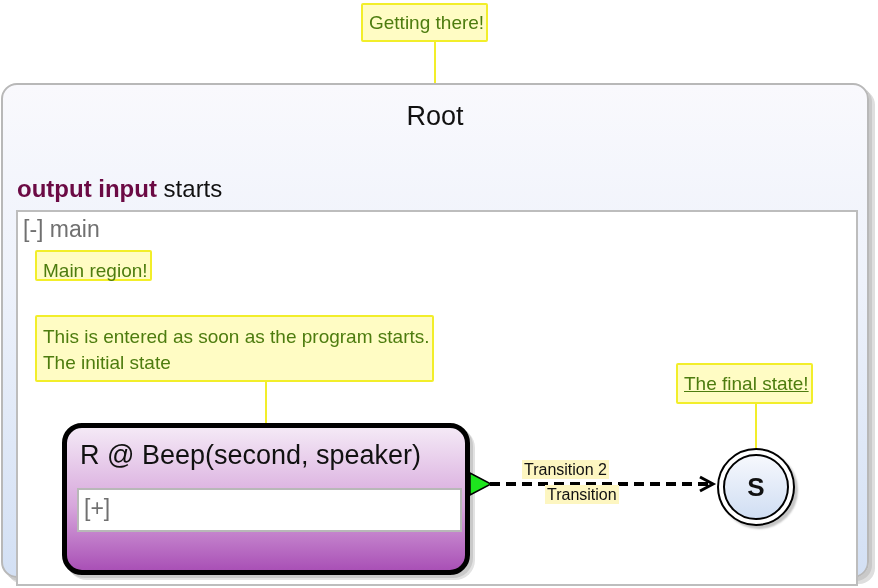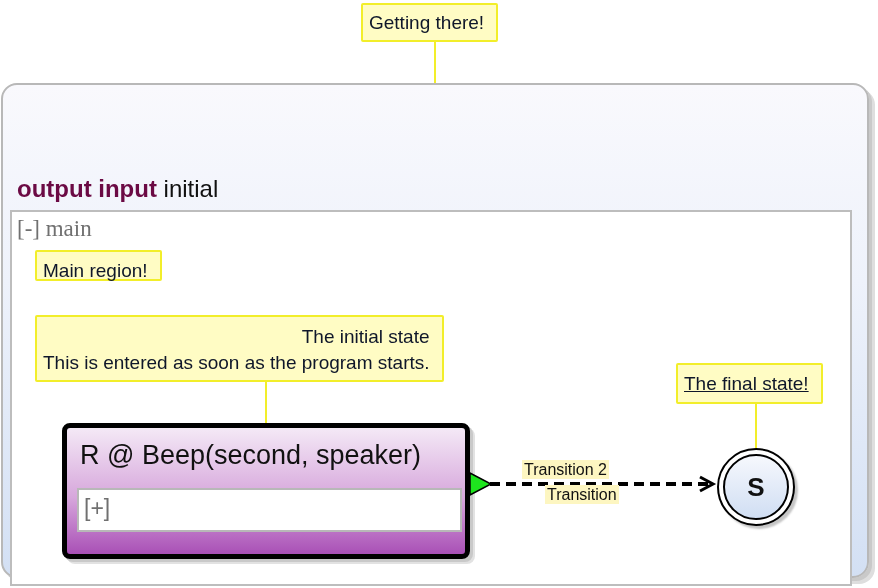--- a/index.html
+++ b/index.html
@@ -8,58 +8,57 @@
       background: #ffffff;
       font-family: "Liberation Sans", "DejaVu Sans", sans-serif;
     }
 
     
     .comment {
       position: absolute;
       background: #fffcc4;
       border: 2px solid #f2ee2a;
       border-radius: 2px;
-      color: #0f172a;
+      color: #4d7c0f;
       font-size: 19px;
       line-height: 26px;
-      padding: 1px 12px 2px 6px;
+      padding: 1px 2px 2px 6px;
       box-sizing: border-box;
       white-space: nowrap;
-      text-align: right;
     }
     .connector { position: absolute; background: #f2ee2a; width: 2px; }
 
     
     #root-state {
       position: absolute; left: 1px; top: 83px; width: 868px; height: 495px;
       border: 2px solid #b8b8b8; border-radius: 16px;
       background: linear-gradient(to bottom, #f9f9fd 0%, #eef2fb 40%, #d3e0f4 100%);
       box-shadow: 3px 3px 0 #c9c9c9, 6px 6px 0 #dedede;
       box-sizing: border-box;
     }
     #root-title {
       position: absolute; left: 0; right: 0; top: 16px; text-align: center;
       font-size: 27px; color: #111;
     }
     .decl { position: absolute; left: 14px; font-size: 24px; color: #111; }
     .kw { color: #6b0a44; font-weight: bold; }
 
     
     #main-region {
-      position: absolute; left: 7px; top: 125px; width: 842px; height: 376px;
-      border: 2px solid #bdbdbd; background: #ffffff; box-sizing: border-box; font-family: Liberation Serif, serif;
+      position: absolute; left: 13px; top: 125px; width: 842px; height: 376px;
+      border: 2px solid #bdbdbd; background: #ffffff; box-sizing: border-box;
     }
     #region-label {
       position: absolute; left: 5px; top: 4px; font-size: 23px; color: #707070;
     }
 
     
     #initial-state {
-      position: absolute; left: 62px; top: 423px; width: 408px; height: 136px;
-      border: 5px solid #000; border-radius: 8px; box-sizing: border-box;
+      position: absolute; left: 62px; top: 423px; width: 408px; height: 152px;
+      border: 5px solid #000; border-radius: 20px; box-sizing: border-box;
       background: linear-gradient(to bottom, #f4e9f6 0%, #d7a7dc 55%, #a950b6 100%);
       box-shadow: 3px 3px 0 #c9c9c9, 5px 5px 0 #e2e2e2;
     }
     #state-title {
       position: absolute; left: 13px; top: 12px; font-size: 27px; color: #111; white-space: nowrap;
     }
     #state-body {
       position: absolute; left: 10px; top: 60px; width: 385px; height: 44px;
       background: #fff; border: 2px solid #b8b8b8; box-sizing: border-box;
     }
@@ -90,37 +89,38 @@
   </style>
 </head>
 <body>
 
 <div class="comment" style="left:361px; top:3px; height:39px; padding-top:5px;">
   <span>Getting there!</span>
 </div>
 <div class="connector" style="left:434px; top:42px; height:43px;"></div>
 
 <div id="root-state">
+  <div id="root-title">Root</div>
   <div class="decl" style="top:90px;">
     <span class="kw">output input</span>
-    <span>initial</span>
+    <span>starts</span>
   </div>
 
   <div id="main-region">
     <div id="region-label">[-] main</div>
   </div>
 </div>
 
 <div class="comment" style="left:35px; top:250px; height:31px; padding-top:6px;">
   <span>Main region!</span>
 </div>
 
 <div class="comment" style="left:35px; top:315px; height:67px; padding-top:7px;">
+  <div>This is entered as soon as the program starts.</div>
   <div>The initial state</div>
-  <div>This is entered as soon as the program starts.</div>
 </div>
 <div class="connector" style="left:265px; top:382px; height:42px;"></div>
 
 <div class="comment" style="left:676px; top:363px; height:41px; padding-top:6px;text-decoration:underline;">
   <span>The final state!</span>
 </div>
 <div class="connector" style="left:755px; top:404px; height:44px;"></div>
 
 <div id="initial-state">
   <div id="state-title">R @ Beep(second, speaker)</div>

